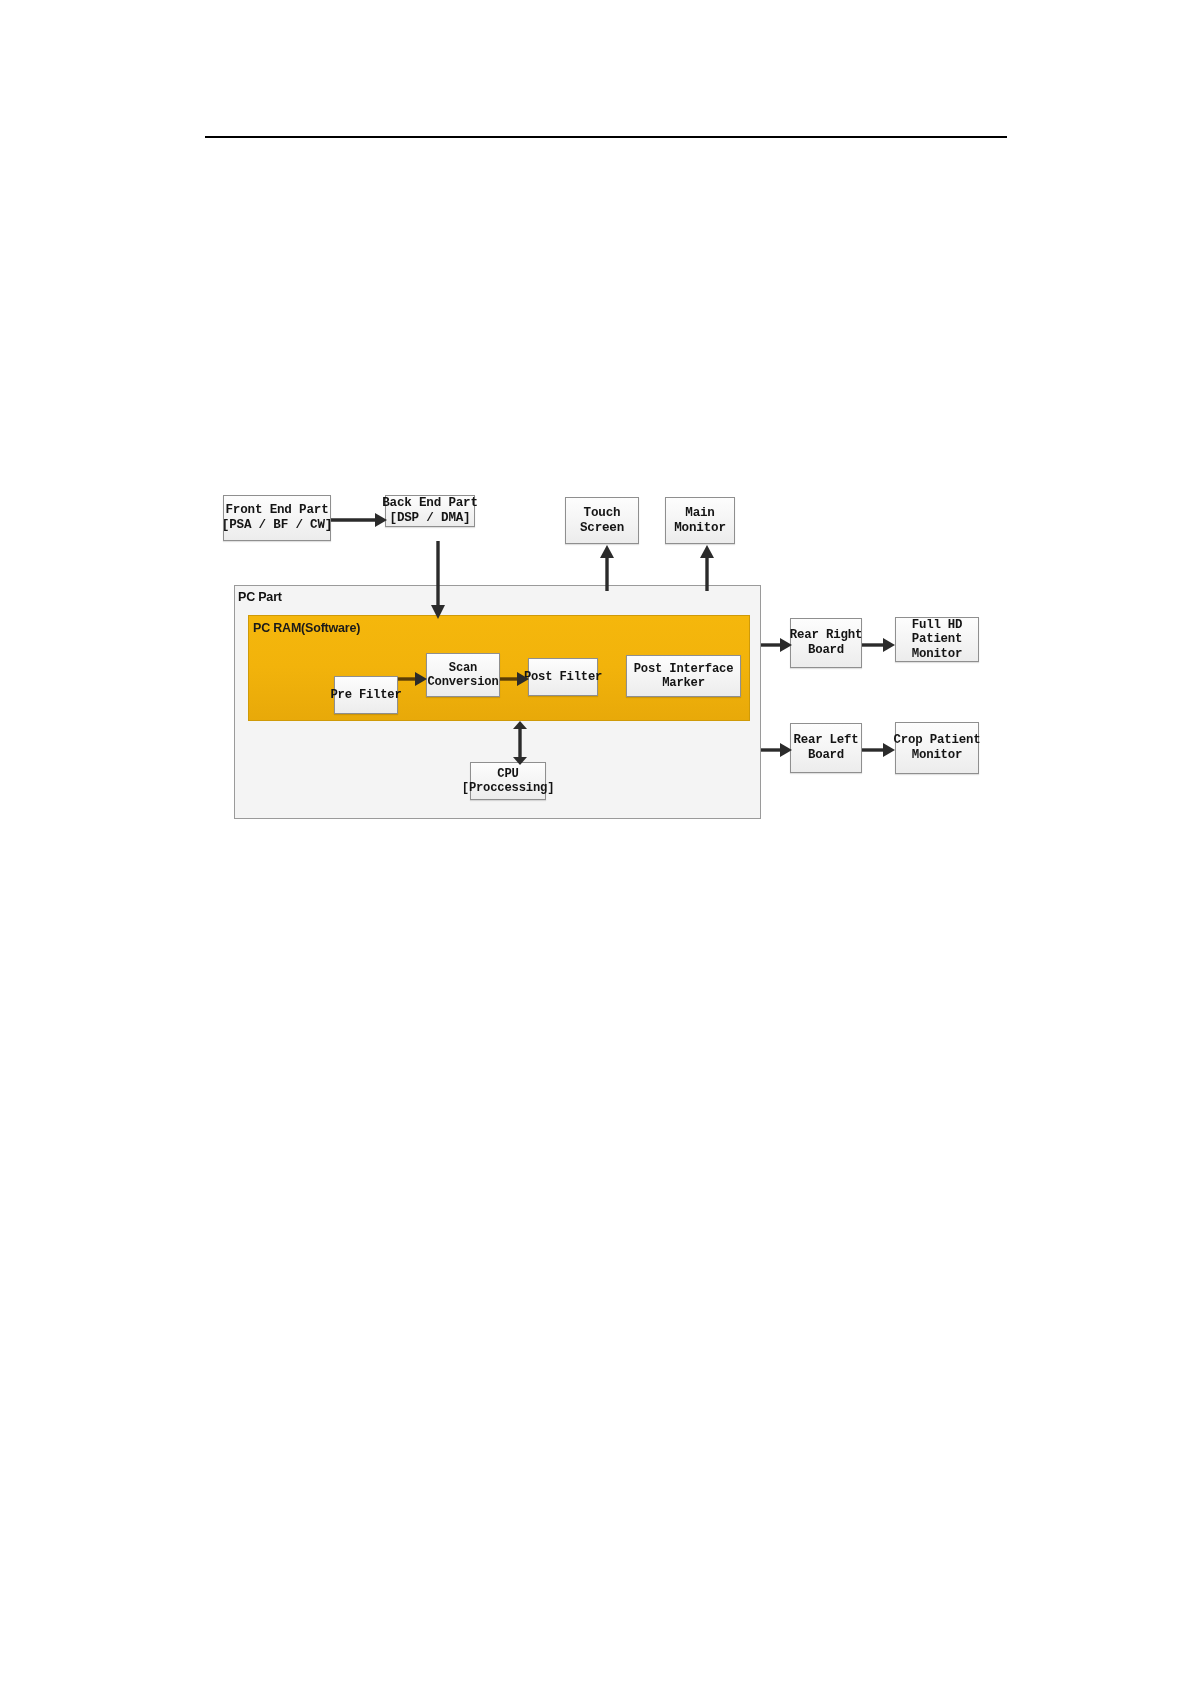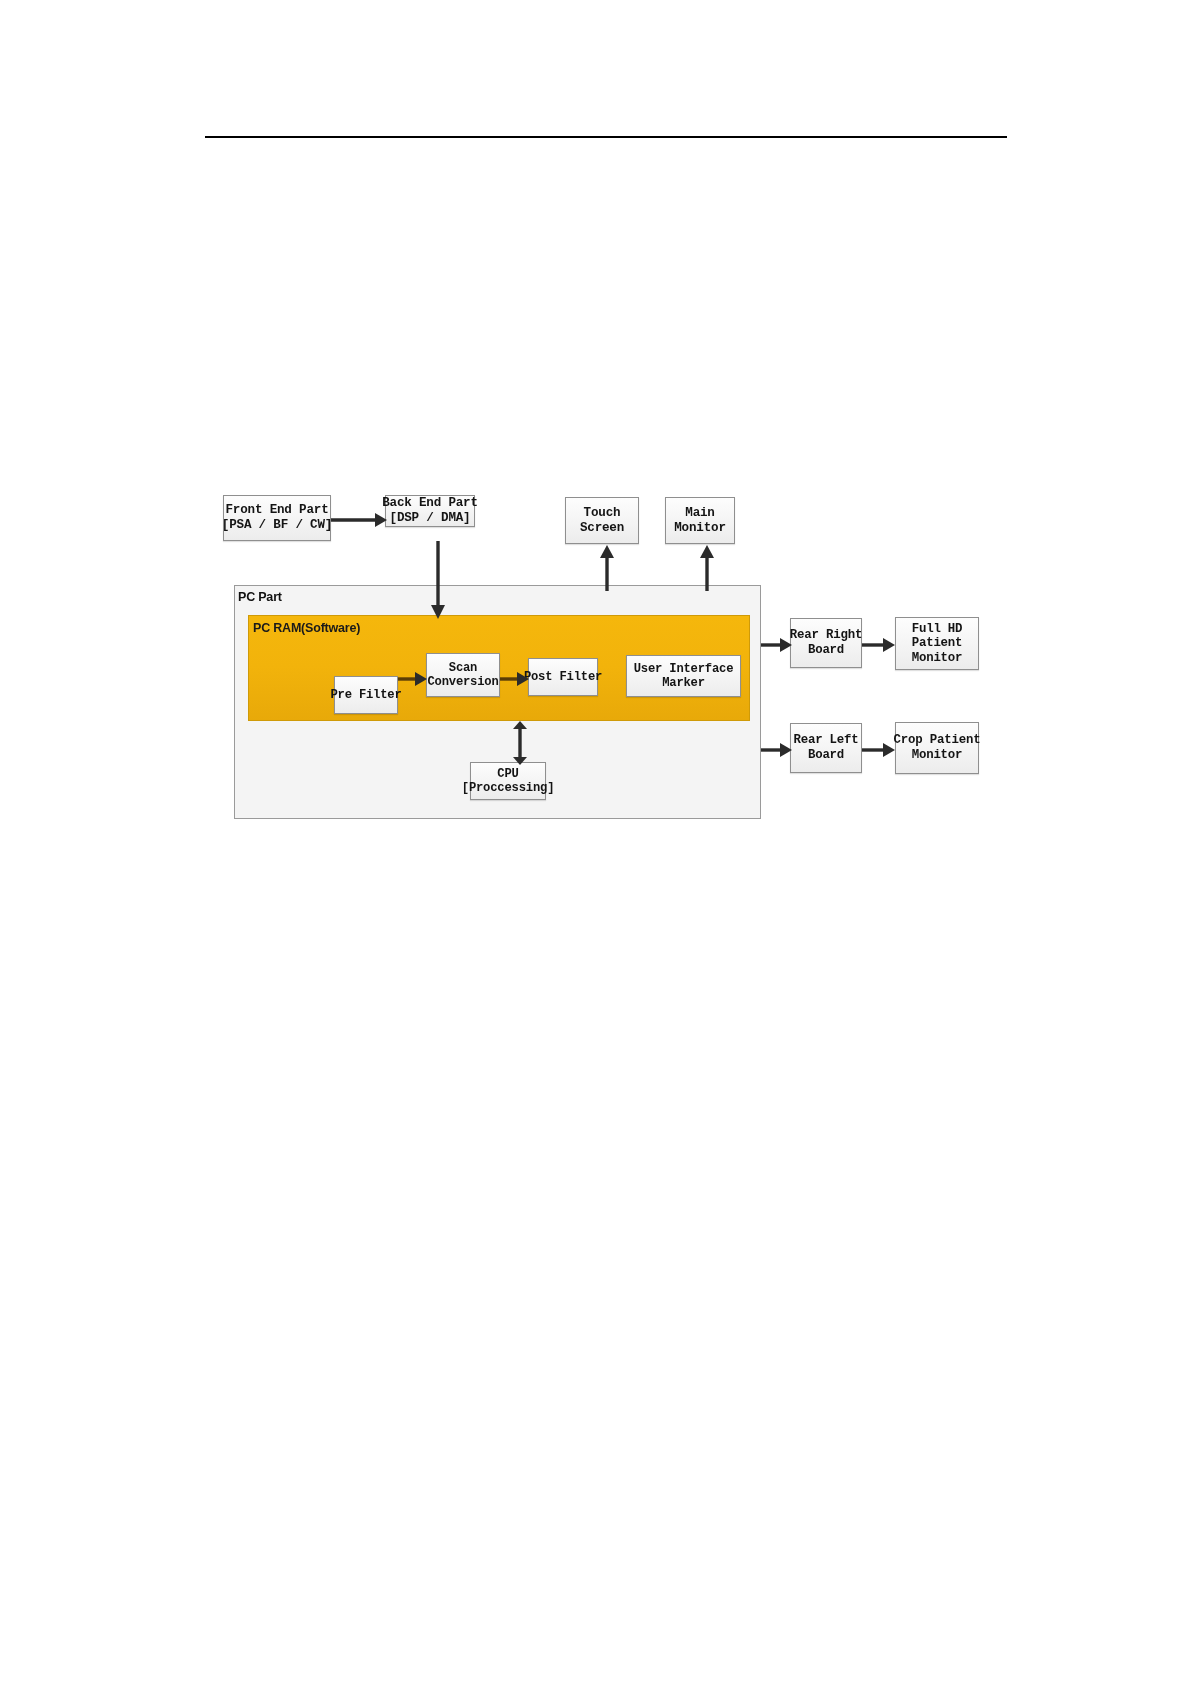--- a/index.html
+++ b/index.html
@@ -94,21 +94,21 @@
   .b-main-mon    { left: 665px;  top: 497px; width: 70px;  height: 47px; font-size: 12.6px; }
 
   .b-pre-filter  { left: 334px;  top: 658px; width: 64px;  height: 38px; font-size: 12.2px; margin-top: 18px; }
   .b-scan-conv   { left: 426px;  top: 653px; width: 74px;  height: 44px; font-size: 12.2px; }
   .b-post-filter { left: 528px;  top: 658px; width: 70px;  height: 38px; font-size: 12.2px; }
   .b-ui-marker   { left: 626px;  top: 655px; width: 115px; height: 42px; font-size: 12.2px; }
 
   .b-cpu         { left: 470px;  top: 762px; width: 76px;  height: 38px; font-size: 12.2px; }
 
   .b-rear-right  { left: 790px;  top: 618px; width: 72px;  height: 50px; font-size: 12.4px; }
-  .b-full-hd     { left: 895px;  top: 617px; width: 84px;  height: 53px; font-size: 12.4px; }
+  .b-full-hd     { left: 895px;  top: 617px; width: 84px;  height: 45px; font-size: 12.4px; }
   .b-rear-left   { left: 790px;  top: 723px; width: 72px;  height: 50px; font-size: 12.4px; }
   .b-crop-mon    { left: 895px;  top: 722px; width: 84px;  height: 52px; font-size: 12.4px; }
 
   
   .arrow { position: absolute; }
   .arrow svg { display: block; overflow: visible; }
 
   .a-fe-be   { left: 331px; top: 511px; }
   .a-be-ram  { left: 429px; top: 541px; }
   .a-touch   { left: 598px; top: 545px; }
@@ -159,21 +159,21 @@
 <div class="dbox b-scan-conv">
   <span>Scan</span>
   <span>Conversion</span>
 </div>
 
 <div class="dbox b-post-filter">
   <span>Post Filter</span>
 </div>
 
 <div class="dbox b-ui-marker">
-  <span>User Interface</span>
+  <span>Post Interface</span>
   <span>Marker</span>
 </div>
 
 <div class="dbox b-cpu">
   <span>CPU</span>
   <span>[Proccessing]</span>
 </div>
 
 <div class="dbox b-rear-right">
   <span>Rear Right</span>

